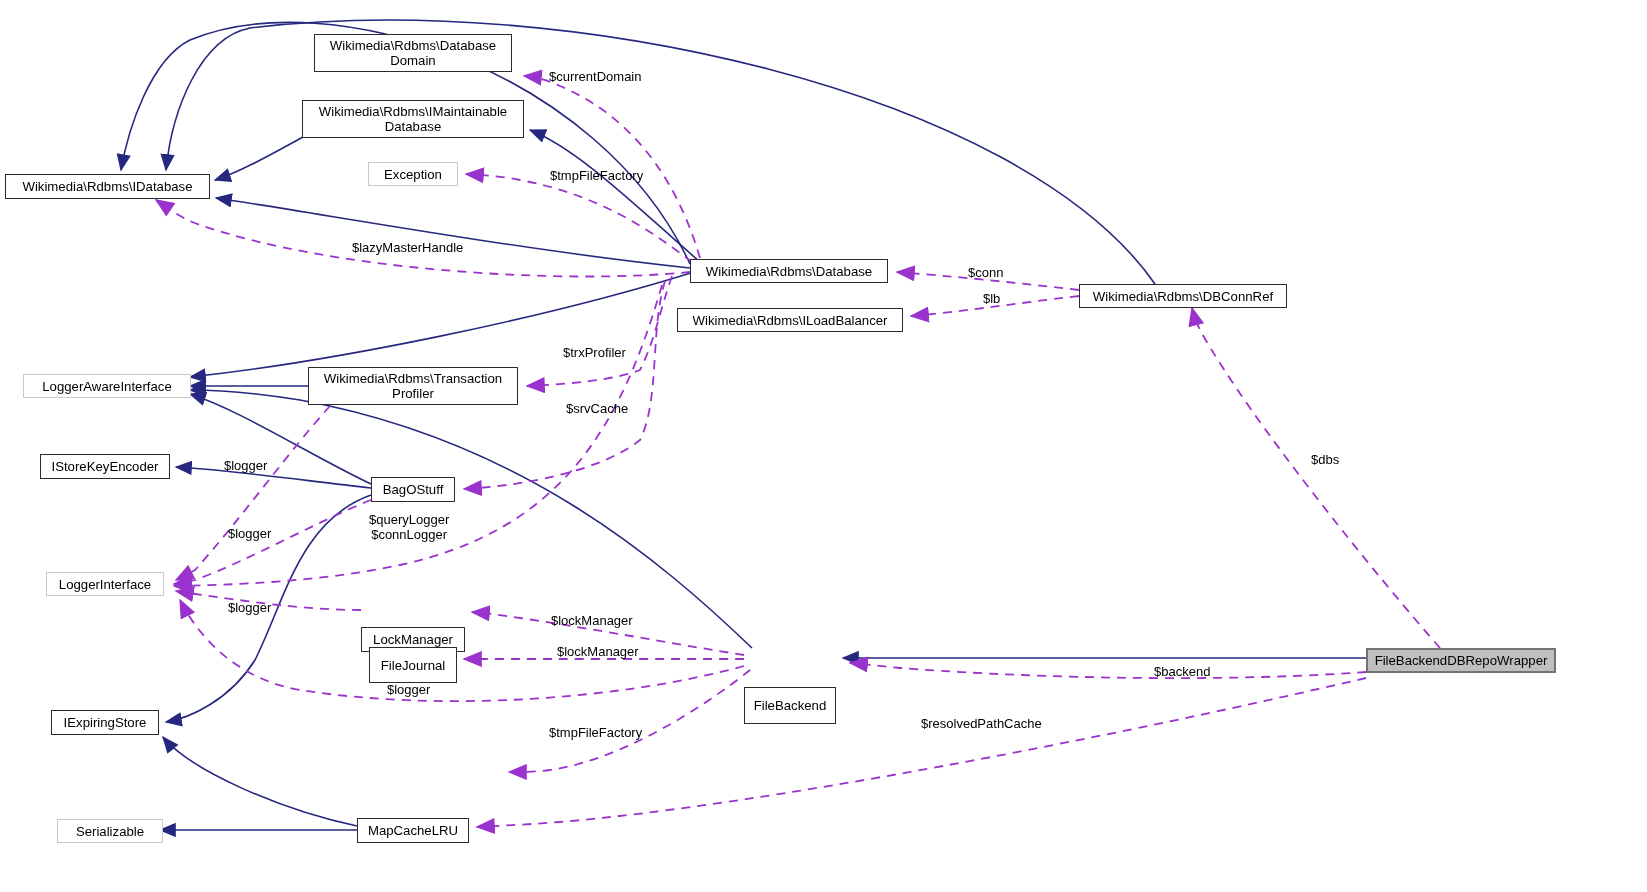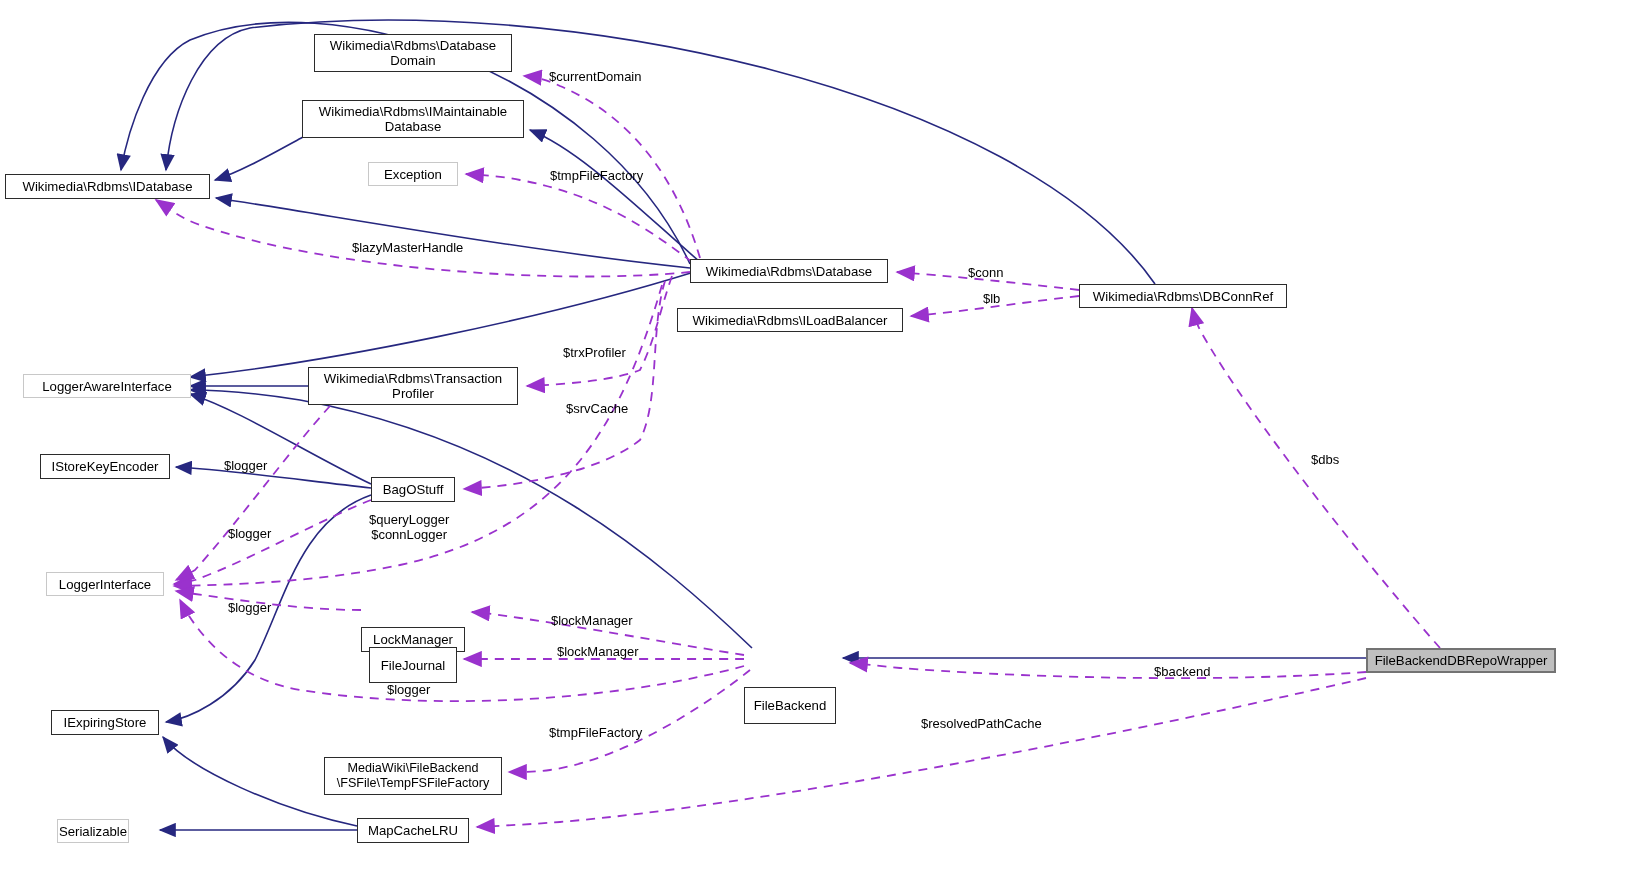--- a/index.html
+++ b/index.html
@@ -172,24 +172,22 @@
   <div class="node faint" style="left:46px; top:572px; width:118px; height:24px;">LoggerInterface</div>
 
   <div class="node solid" style="left:361px; top:599px; width:104px; height:25px;margin-top:28px;">LockManager</div>
 
   <div class="node solid" style="left:369px; top:647px; width:88px; height:36px;">FileJournal</div>
 
   <div class="node solid" style="left:744px; top:647px; width:92px; height:37px;margin-top:40px;">FileBackend</div>
 
   <div class="node solid" style="left:51px; top:710px; width:108px; height:25px;">IExpiringStore</div>
 
-  <div class="node solid" style="left:324px; top:757px; width:178px; height:38px; font-size:12.6px;">MediaWiki\FileBackend
-\FSFile\TempFSFileFactory</div>
-
-  <div class="node faint" style="left:57px; top:819px; width:72px; height:24px;">Serializable</div>
+
+  <div class="node faint" style="left:57px; top:819px; width:106px; height:24px;">Serializable</div>
 
   <div class="node solid" style="left:357px; top:818px; width:112px; height:25px;">MapCacheLRU</div>
 
   <div class="node target" style="left:1366px; top:648px; width:190px; height:25px;">FileBackendDBRepoWrapper</div>
 
   <div class="elabel" style="left:549px; top:69px;">$currentDomain</div>
 
   <div class="elabel" style="left:550px; top:168px;">$tmpFileFactory</div>
 
   <div class="elabel" style="left:352px; top:240px;">$lazyMasterHandle</div>

